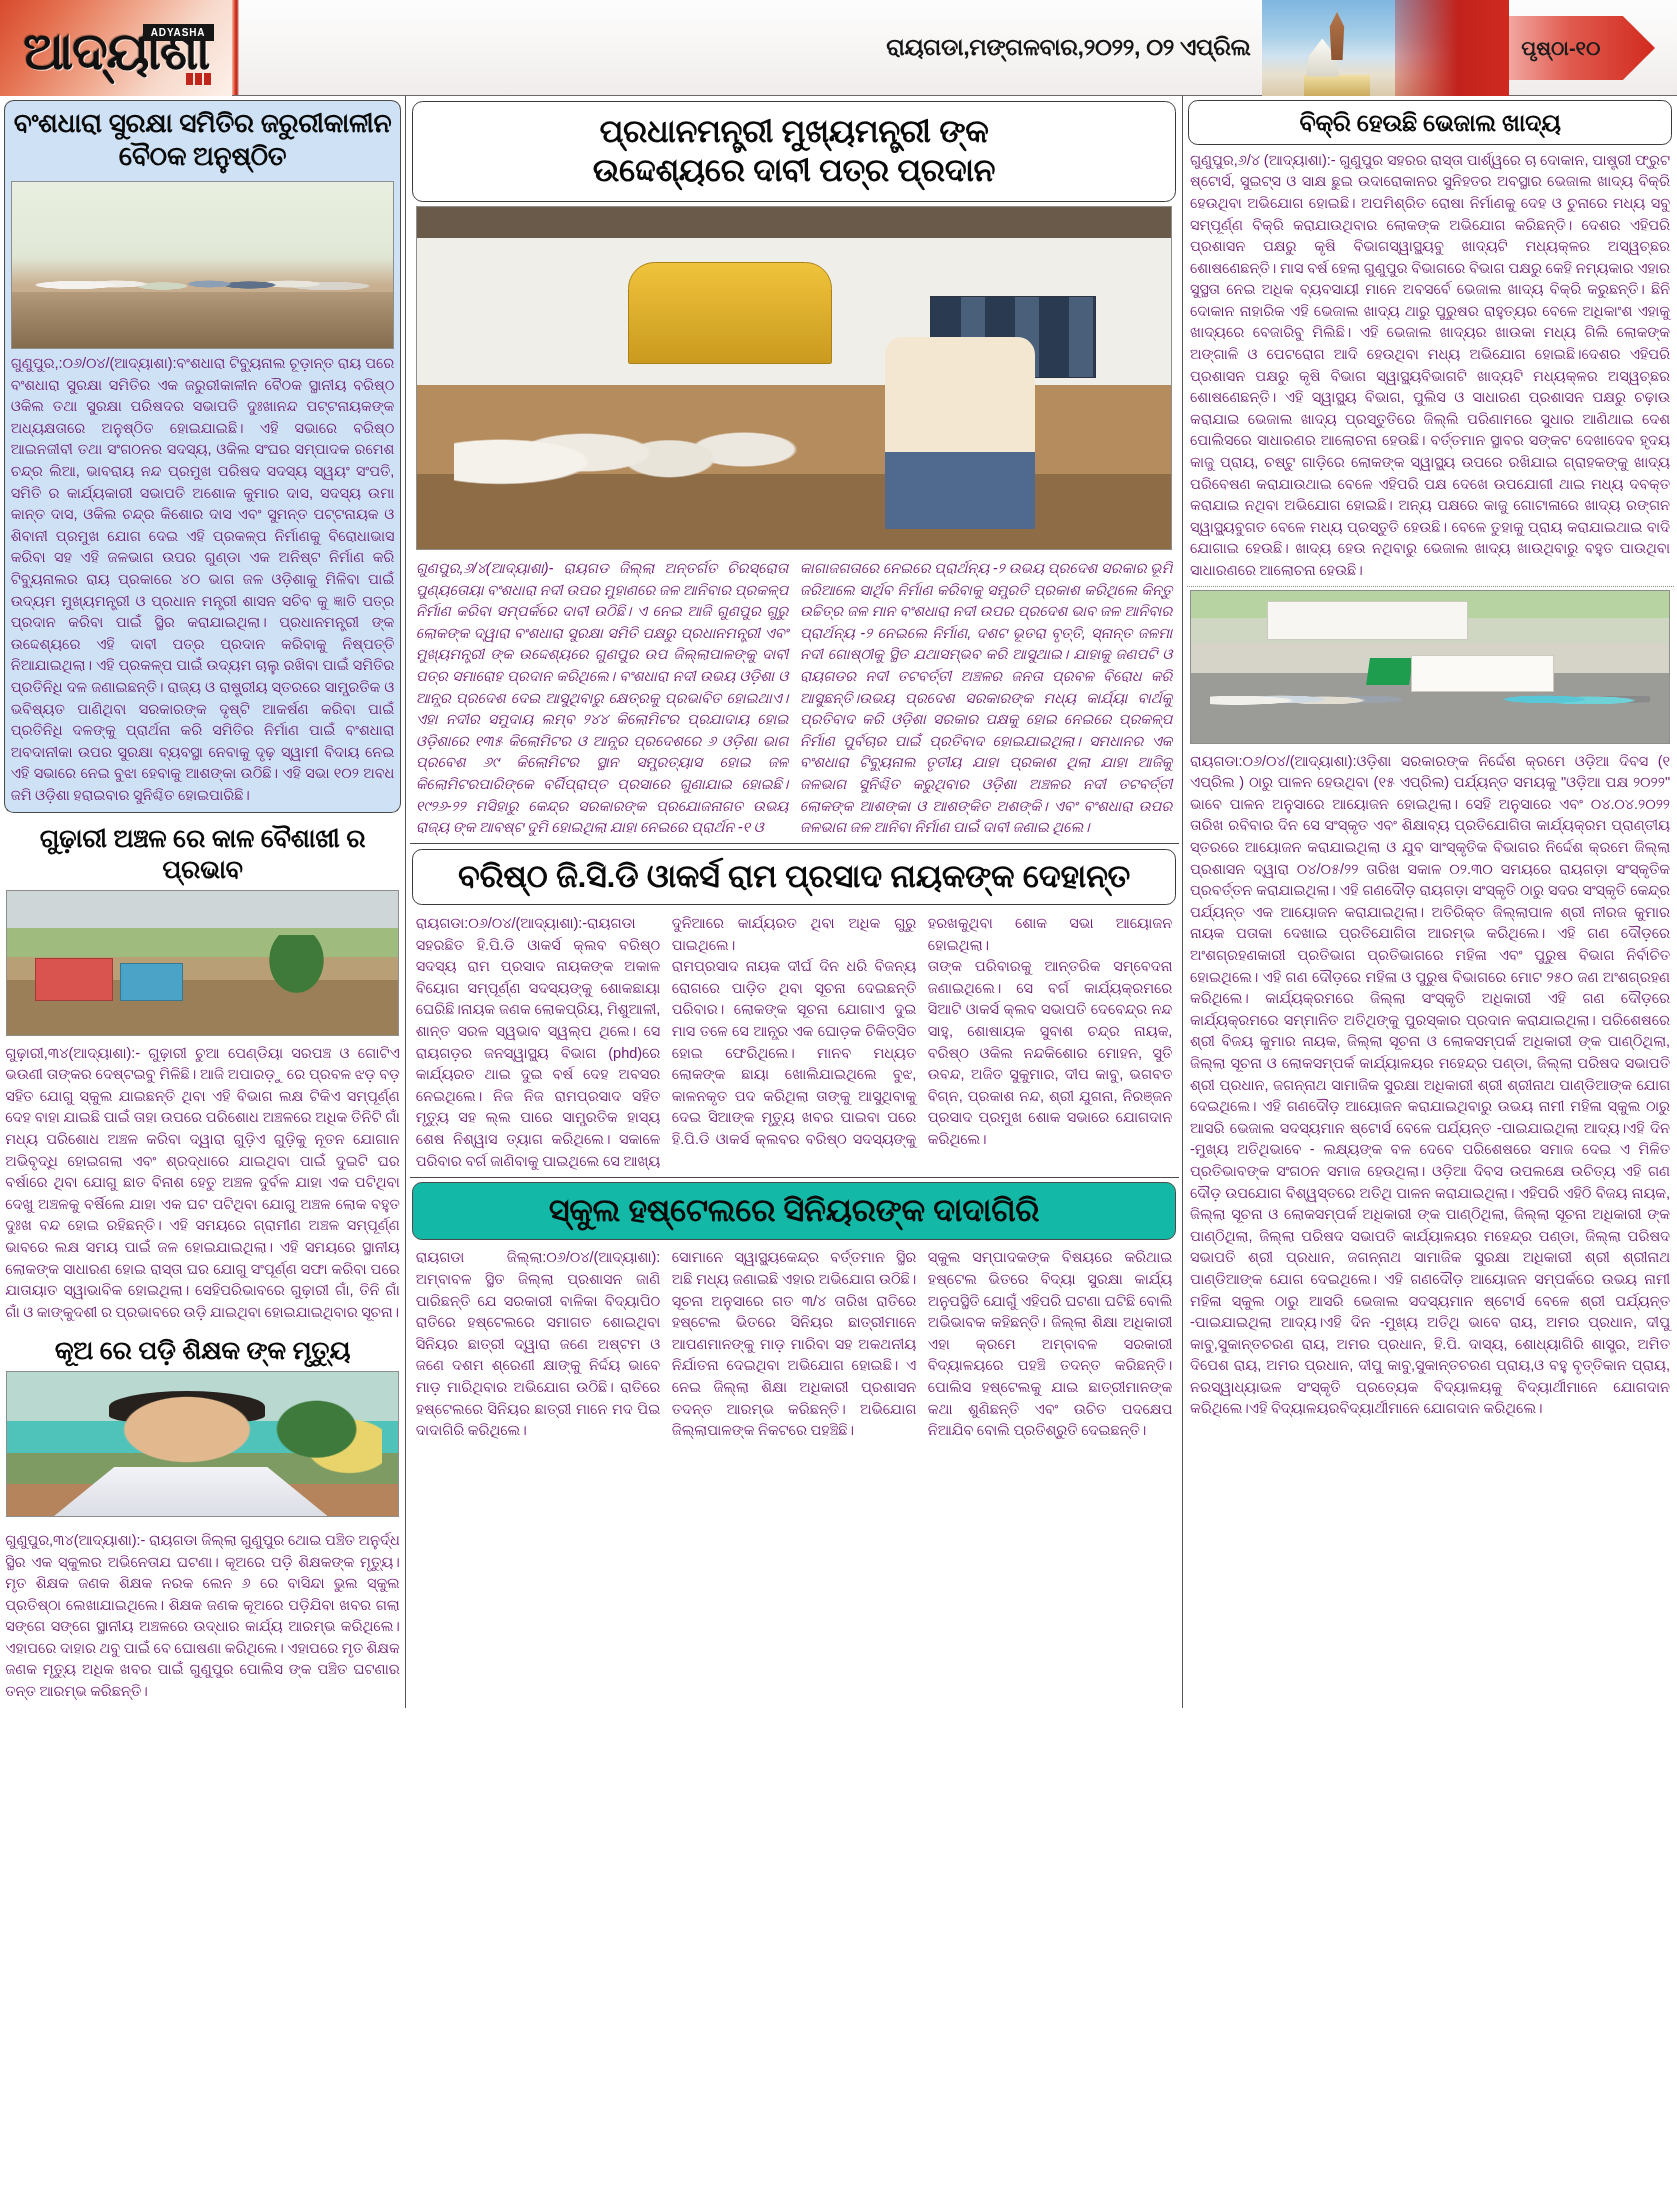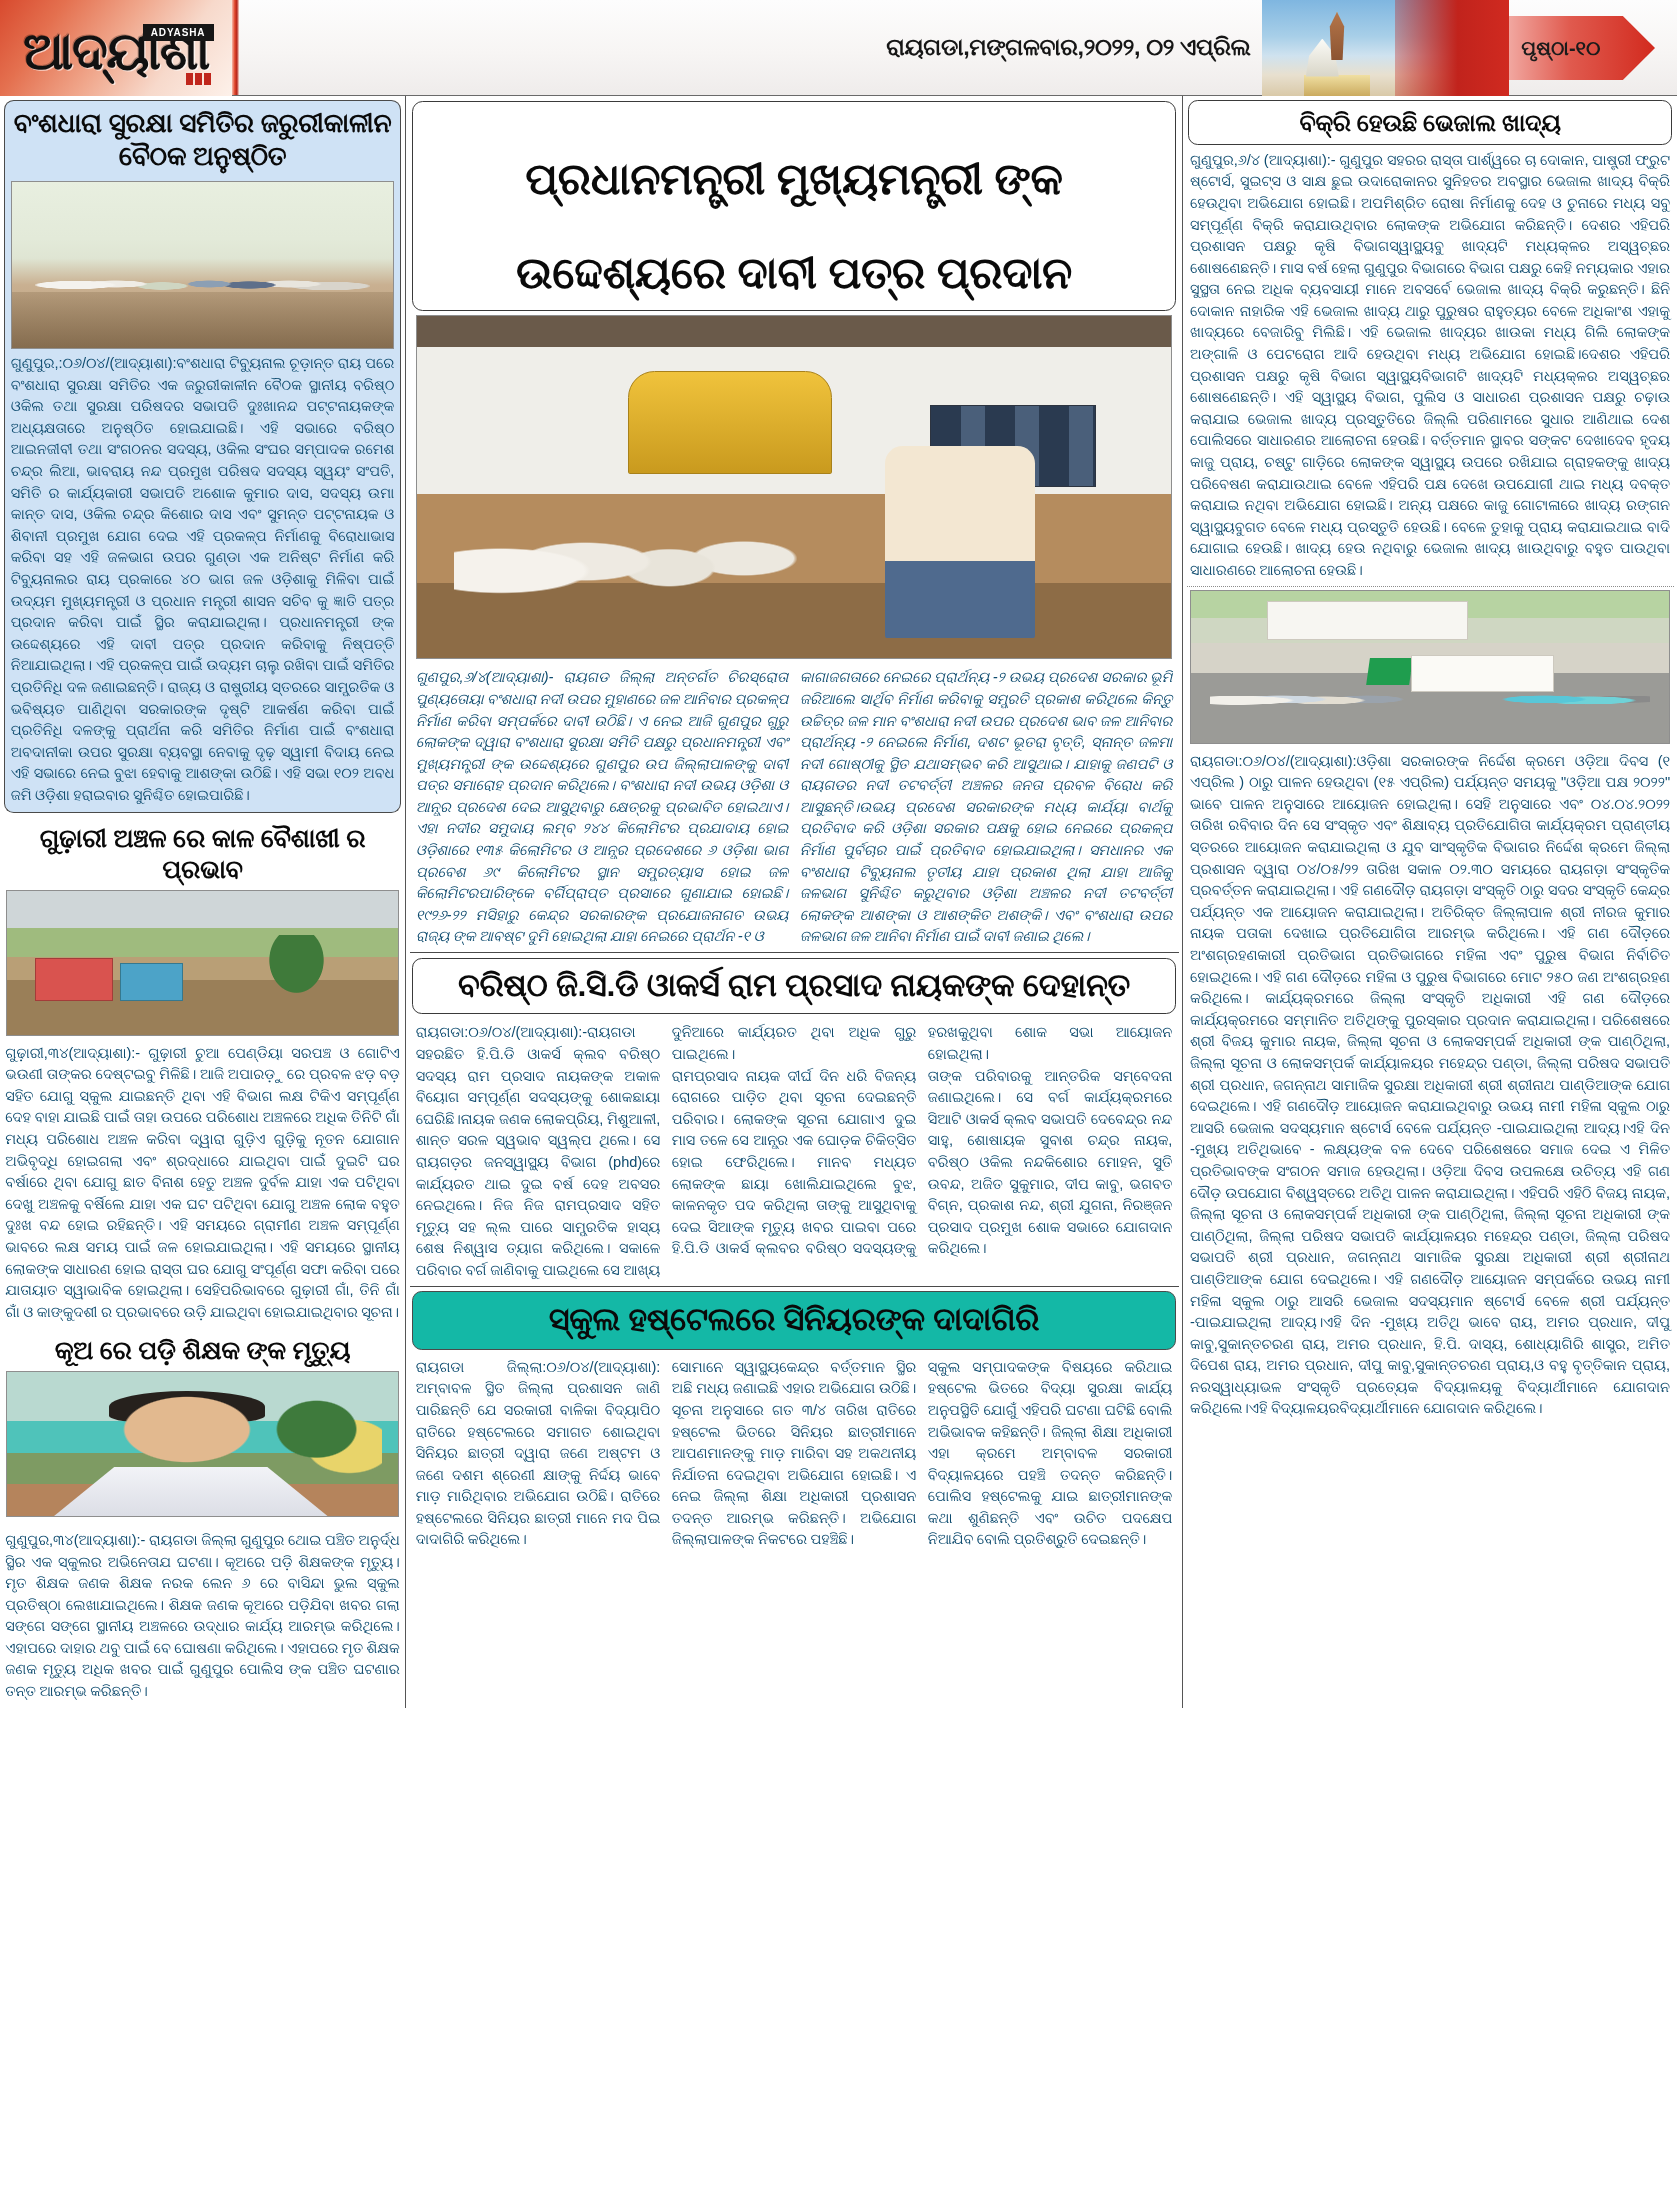--- a/index.html
+++ b/index.html
@@ -135,21 +135,21 @@
   }
   .hl-box.blue { background:#cfe2f5; border-color:#4a4a4a; }
   .hl-box.pink { background:#14b8a6; border-color:#4a4a4a; }
   .hl-box.gray { background:#e1e1e1; border-color:#4a4a4a; }
   .hl-box.plain { background:#fff; }
   .hl {
     font-family:"Liberation Sans", sans-serif;
     font-weight:700; color:#0a0a0a; line-height:1.24;
     letter-spacing:-0.4px;
   }
-  .hl.xl  { font-size: 44px; line-height:1.22;margin-top:40px; }
+  .hl.xl  { font-size: 32px; line-height:1.22; }
   .hl.lg  { font-size: 32px; }
   .hl.md  { font-size: 26.5px; }
   .hl.sm  { font-size: 24px; }
 
   .sec-hd {
     text-align:center; font-family:"Liberation Sans", sans-serif;
     font-weight:700; font-size: 25.6px; letter-spacing:-0.4px;
     line-height:1.24; padding: 6.2px 3.5px 4.4px 3.5px; color:#0a0a0a;
   }
 
@@ -264,21 +264,21 @@
       radial-gradient(ellipse at 70% 62%, #e8d46a 0 38%, transparent 40%);
   }
 
   
   .body-cols { column-gap: 11.5px; }
   .body-cols.c2 { column-count: 2; }
   .body-cols.c3 { column-count: 3; }
   .body {
     font-family:"Liberation Sans", sans-serif;
     font-size: 14.6px; line-height: 1.48;
-    text-align: justify; color:#0c4a6e;
+    text-align: justify; color:#701a75;
     letter-spacing: -0.1px;
     -webkit-hyphens:none; hyphens:none;
     word-spacing: -0.4px;
   }
   .pad { padding: 0 5.3px 5.3px 5.3px; }
   .tinted-blue { background:#cfe2f5; }
 
   .rule-thick { border-top: 1.8px solid #4a4a4a; margin: 4.4px 3.5px 0 3.5px; }
   .rule-dot   { border-top: 1.3px dotted #8c8c8c; margin: 4.4px 3.5px 0 3.5px; }
 </style>

